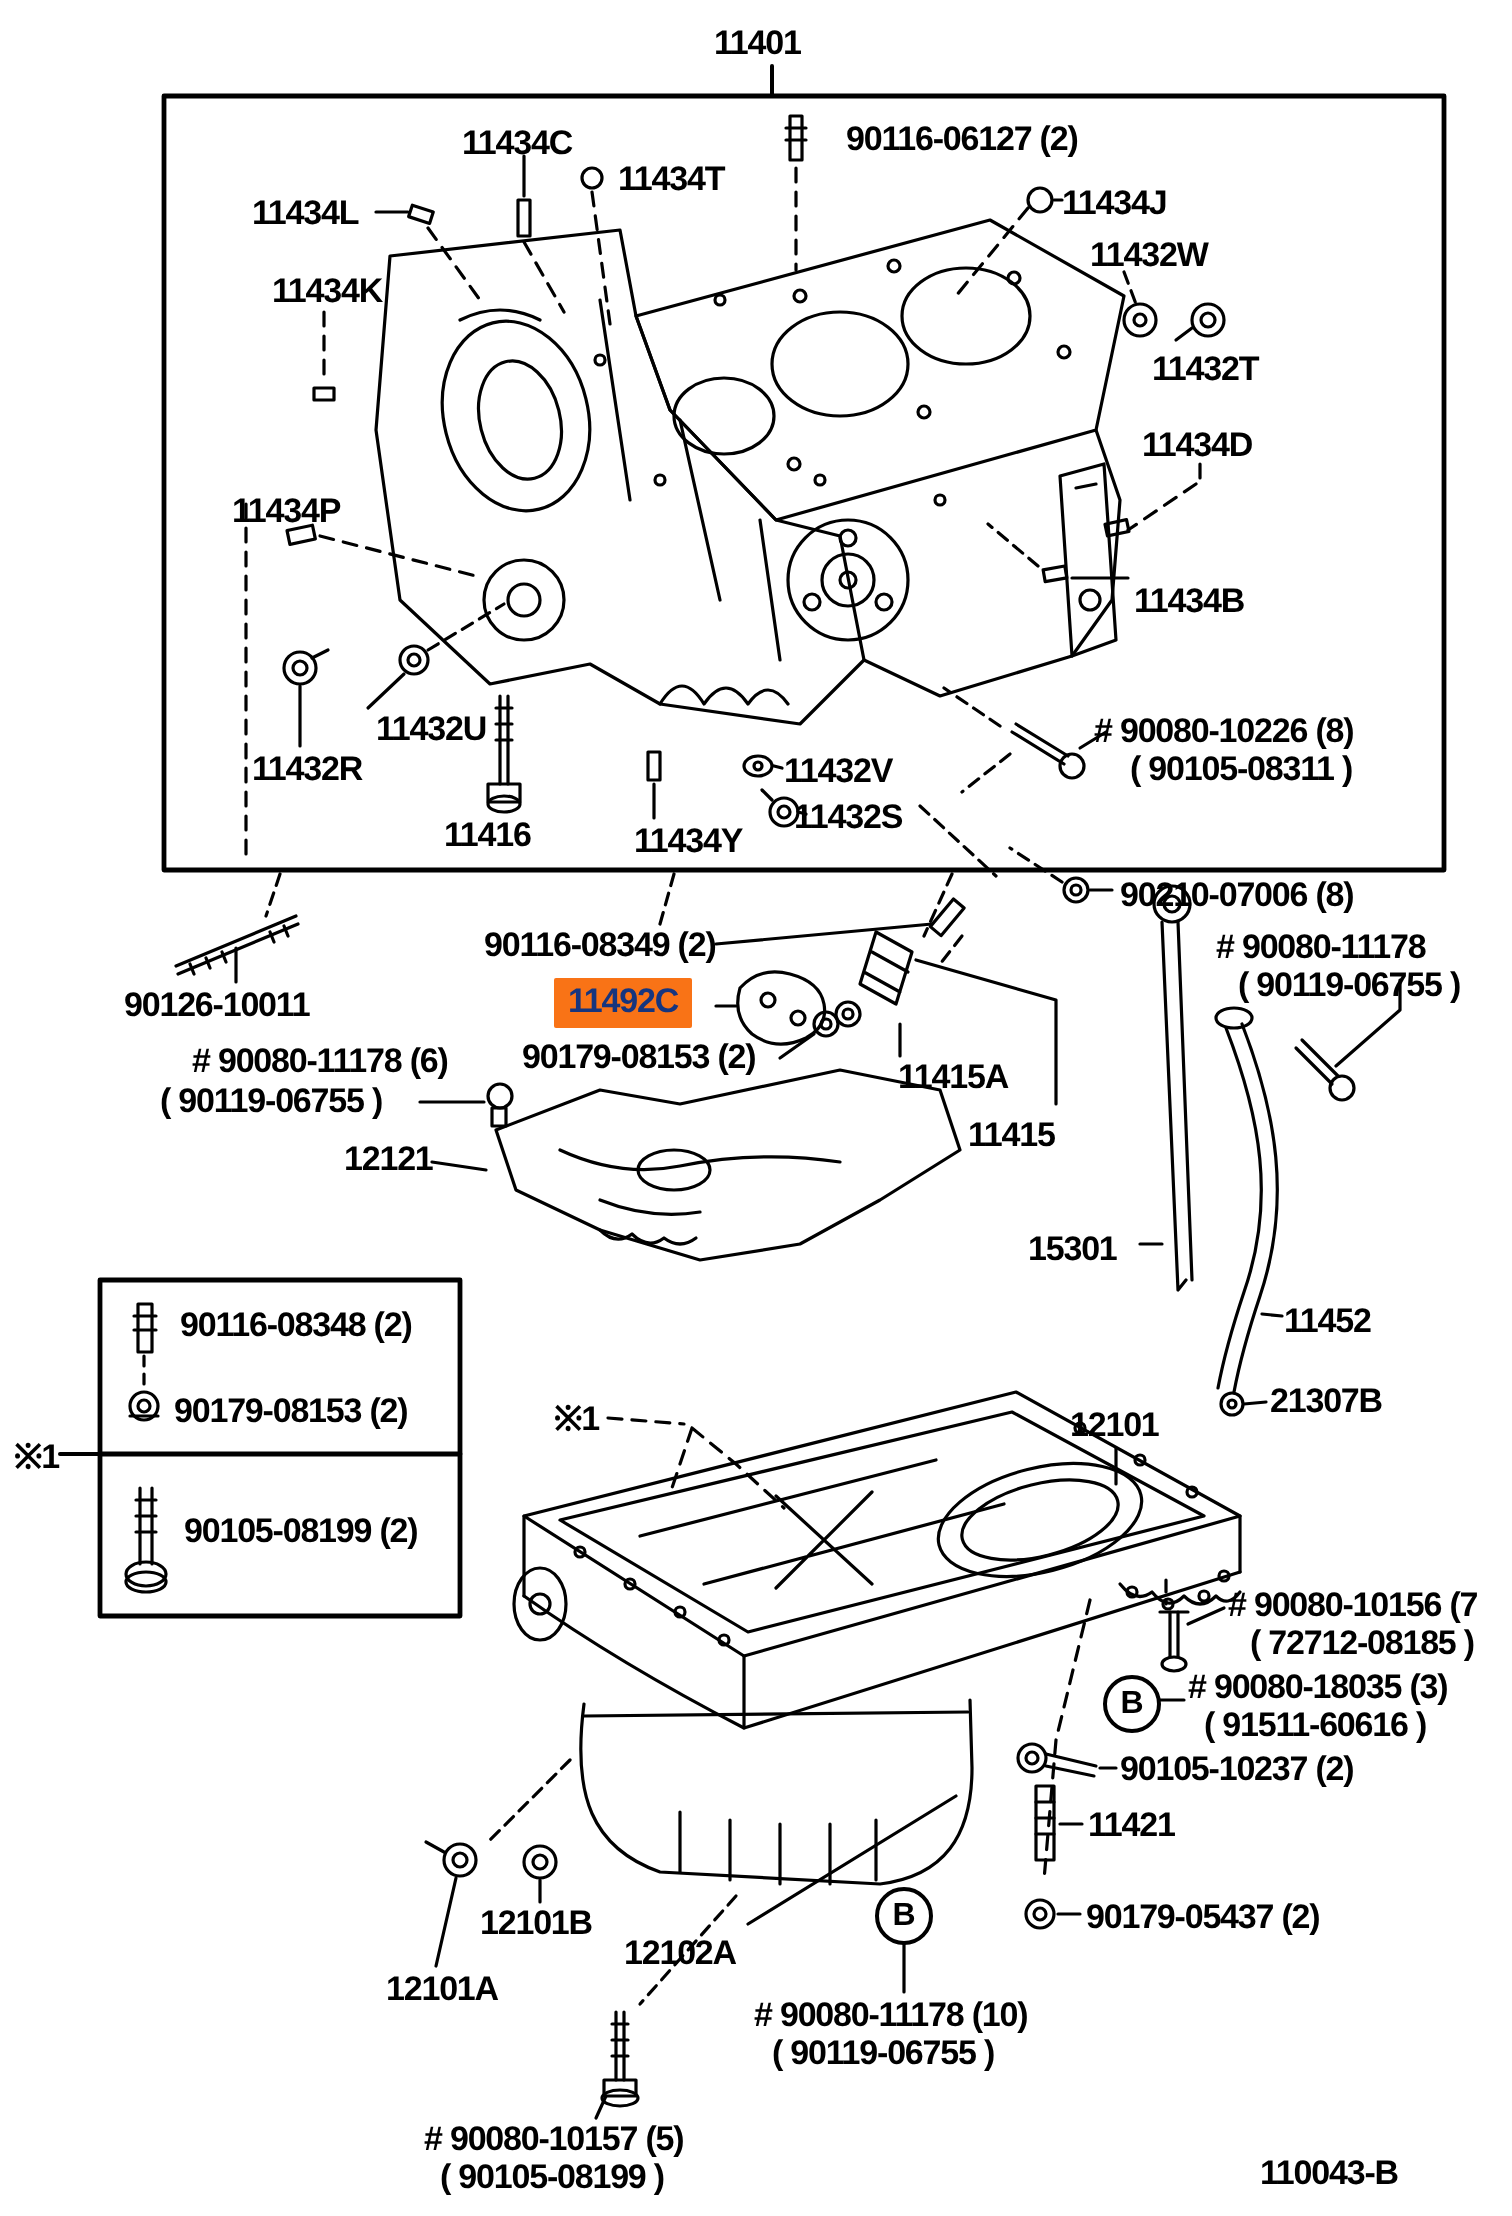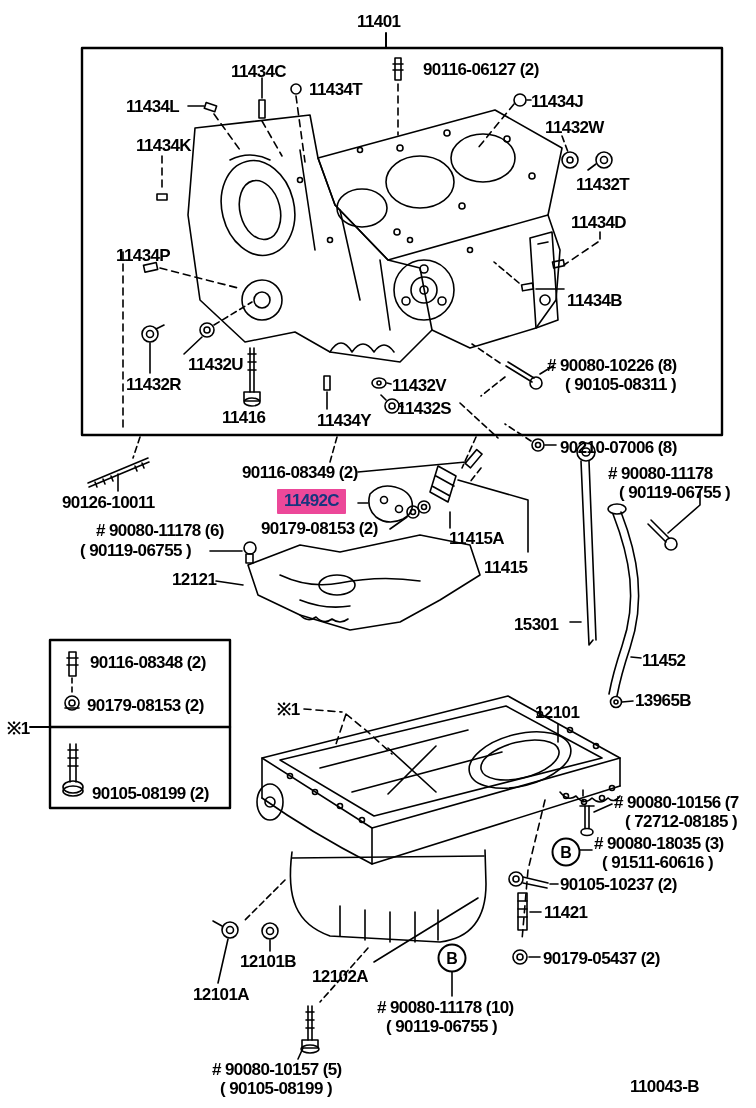--- a/index.html
+++ b/index.html
@@ -268,36 +268,36 @@
     <div class="lbl" style="left: 547px; top: 357px; text-align: right;"># 90080-10226 (8)</div>
     <div class="lbl" style="left: 565px; top: 376px;">( 90105-08311 )</div>
     <div class="lbl" style="left: 152px; top: 356px; padding-left: 36px;">11432U</div>
     <div class="lbl" style="left: 126px; top: 376px;">11432R</div>
     <div class="lbl" style="left: 222px; top: 409px;">11416</div>
     <div class="lbl" style="left: 289px; top: 412px; margin-left: 28px;">11434Y</div>
     <div class="lbl" style="left: 392px; top: 377px;">11432V</div>
     <div class="lbl" style="left: 397px; top: 400px;">11432S</div>
     <div class="lbl" style="left: 560px; top: 439px;">90210-07006 (8)</div>
     <div class="lbl" style="left: 242px; top: 464px;">90116-08349 (2)</div>
-    <div class="lbl hl" style="left: 277px; top: 489px; background: #ec4899; color: rgb(22, 53, 126);">11492C</div>
+    <div class="lbl hl" style="left: 277px; top: 489px; background: #f97316; color: rgb(22, 53, 126);">11492C</div>
     <div class="lbl" style="left: 261px; top: 520px;">90179-08153 (2)</div>
     <div class="lbl" style="left: 62px; top: 494px;">90126-10011</div>
     <div class="lbl" style="left: 71px; top: 522px; margin-left: 25px;"># 90080-11178 (6)</div>
     <div class="lbl" style="left: 80px; top: 542px;">( 90119-06755 )</div>
     <div class="lbl" style="left: 172px; top: 571px;">12121</div>
     <div class="lbl" style="left: 449px; top: 530px;">11415A</div>
     <div class="lbl" style="left: 484px; top: 559px;">11415</div>
     <div class="lbl" style="left: 608px; top: 465px;"># 90080-11178</div>
     <div class="lbl" style="left: 619px; top: 484px;">( 90119-06755 )</div>
     <div class="lbl" style="left: 514px; top: 616px;">15301</div>
     <div class="lbl" style="left: 642px; top: 652px;">11452</div>
-    <div class="lbl" style="left: 635px; top: 692px;">13965B</div>
+    <div class="lbl" style="left: 635px; top: 692px;">21307B</div>
     <div class="lbl" style="left: 90px; top: 654px;">90116-08348 (2)</div>
     <div class="lbl" style="left: 87px; top: 697px;">90179-08153 (2)</div>
-    <div class="lbl" style="left: 92px; top: 757px; margin-top: 28px;">90105-08199 (2)</div>
+    <div class="lbl" style="left: 92px; top: 757px;">90105-08199 (2)</div>
     <div class="lbl" style="left: 7px; top: 720px;">※1</div>
     <div class="lbl" style="left: 277px; top: 701px;">※1</div>
     <div class="lbl" style="left: 535px; top: 704px;">12101</div>
     <div class="lbl" style="left: 614px; top: 794px;"># 90080-10156 (7</div>
     <div class="lbl" style="left: 625px; top: 813px;">( 72712-08185 )</div>
     <div class="lbl" style="left: 594px; top: 835px;"># 90080-18035 (3)</div>
     <div class="lbl" style="left: 602px; top: 854px;">( 91511-60616 )</div>
     <div class="lbl" style="left: 560px; top: 876px;">90105-10237 (2)</div>
     <div class="lbl" style="left: 544px; top: 904px;">11421</div>
     <div class="lbl" style="left: 543px; top: 950px;">90179-05437 (2)</div>

